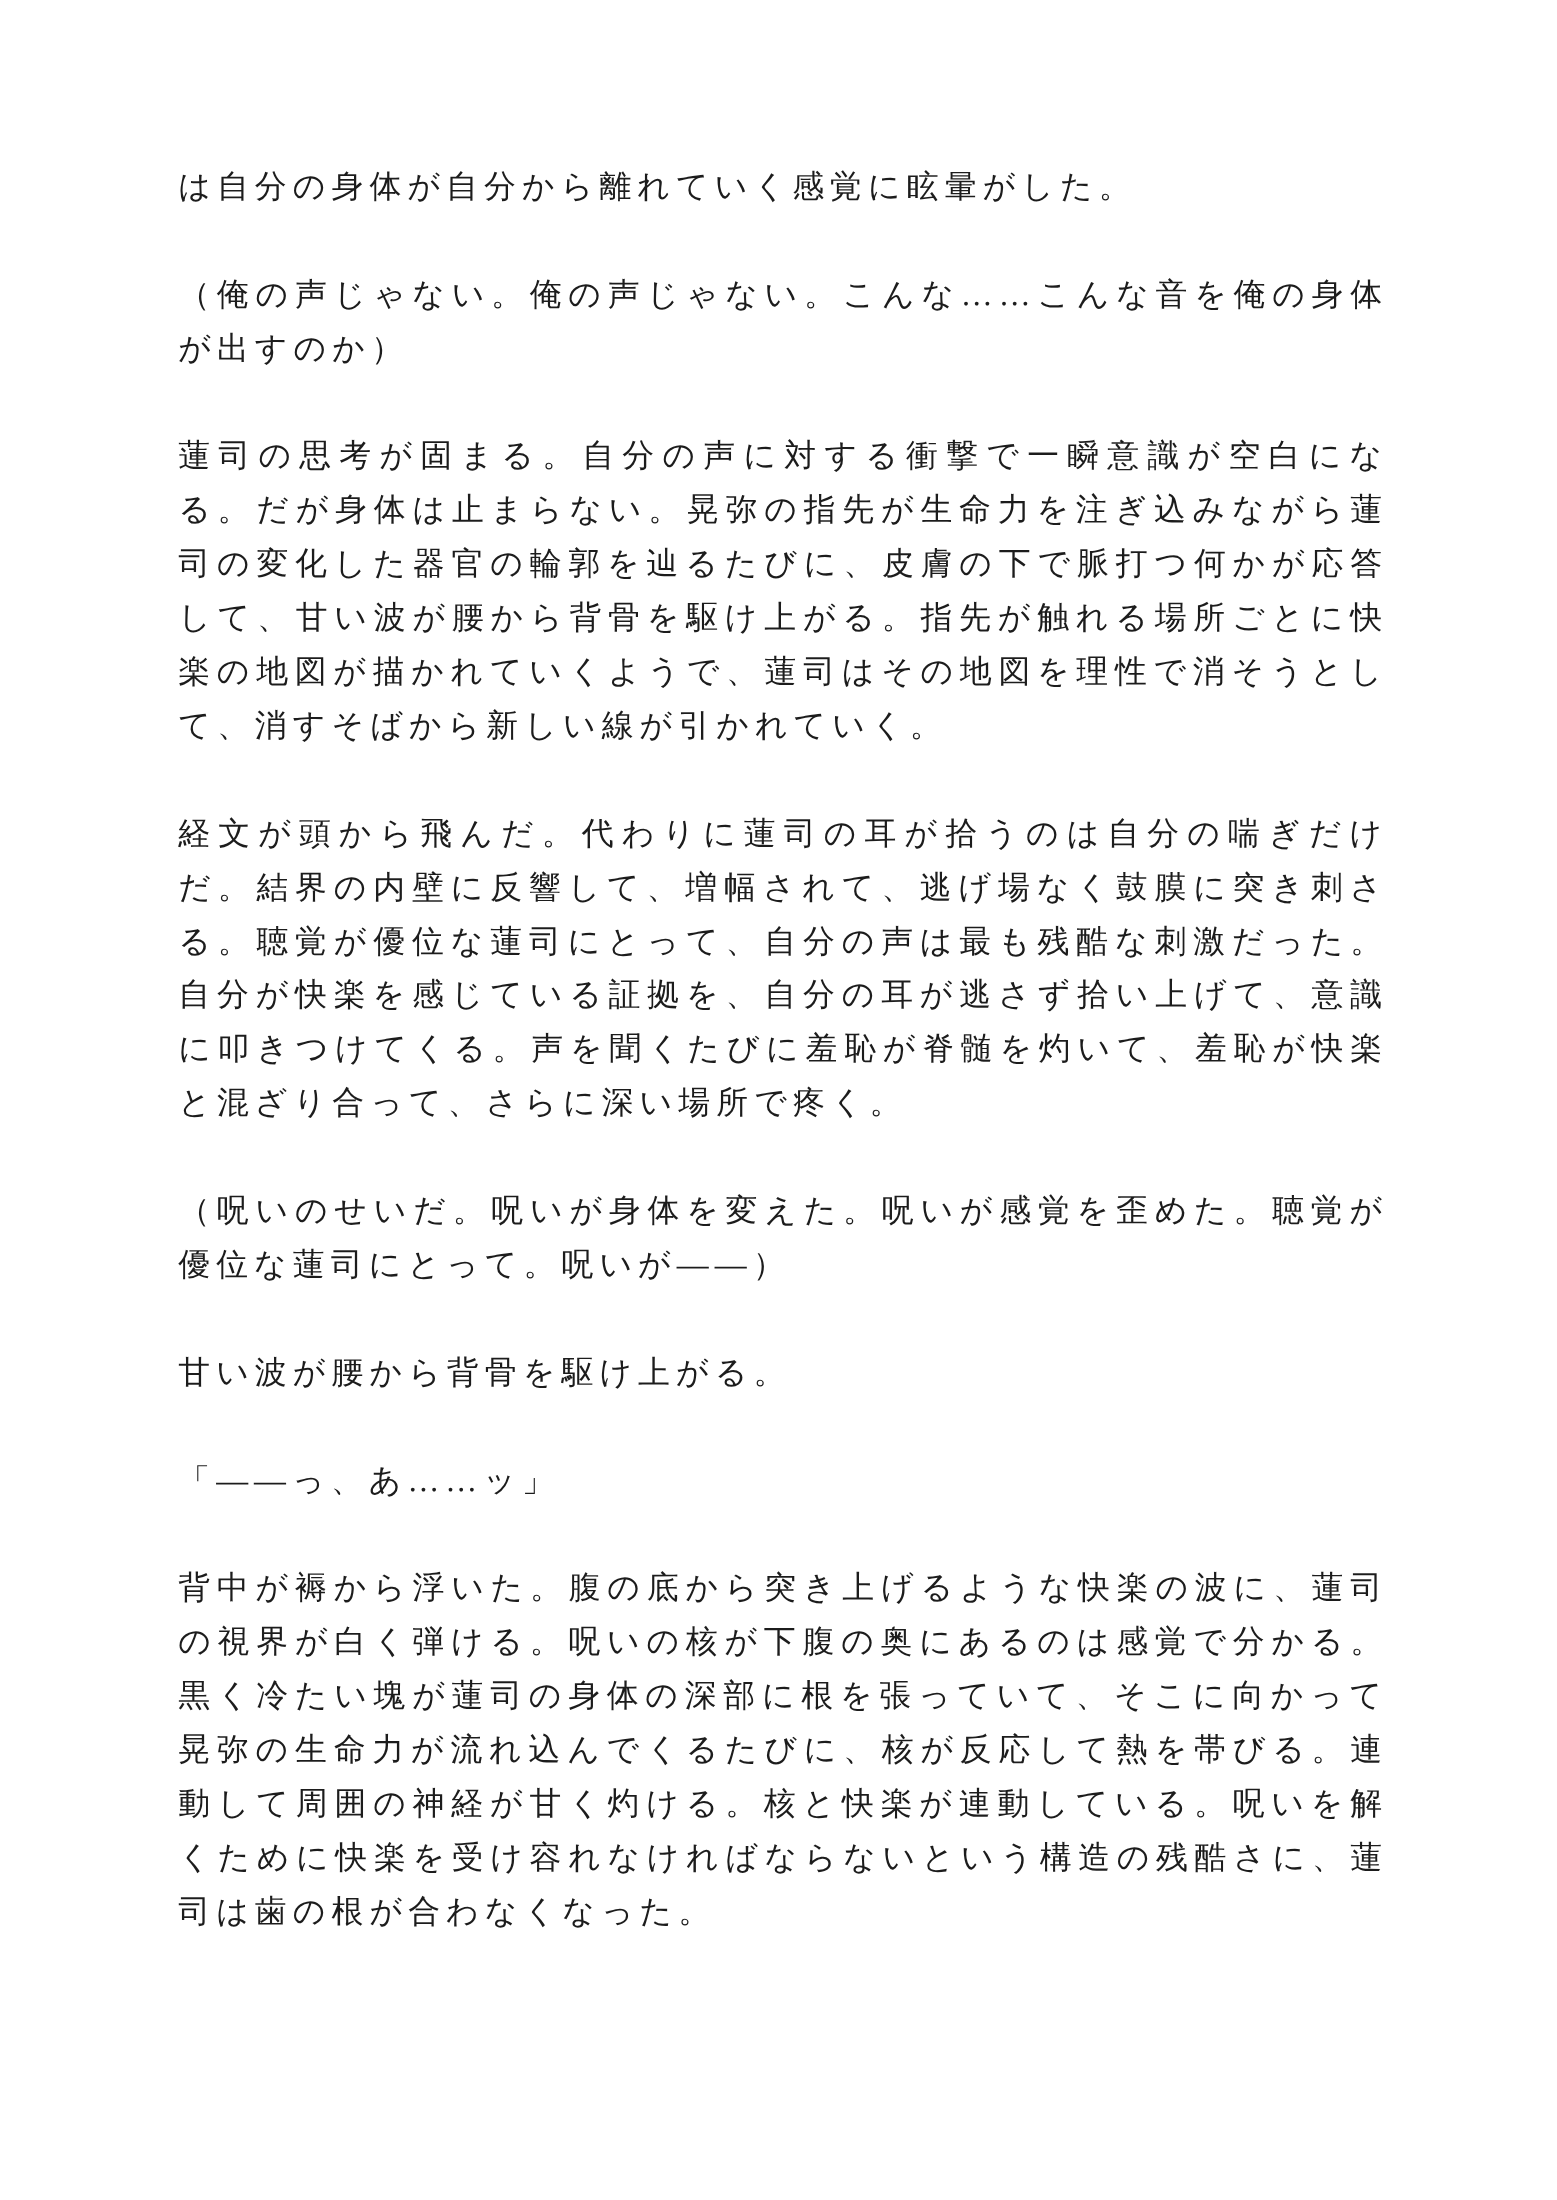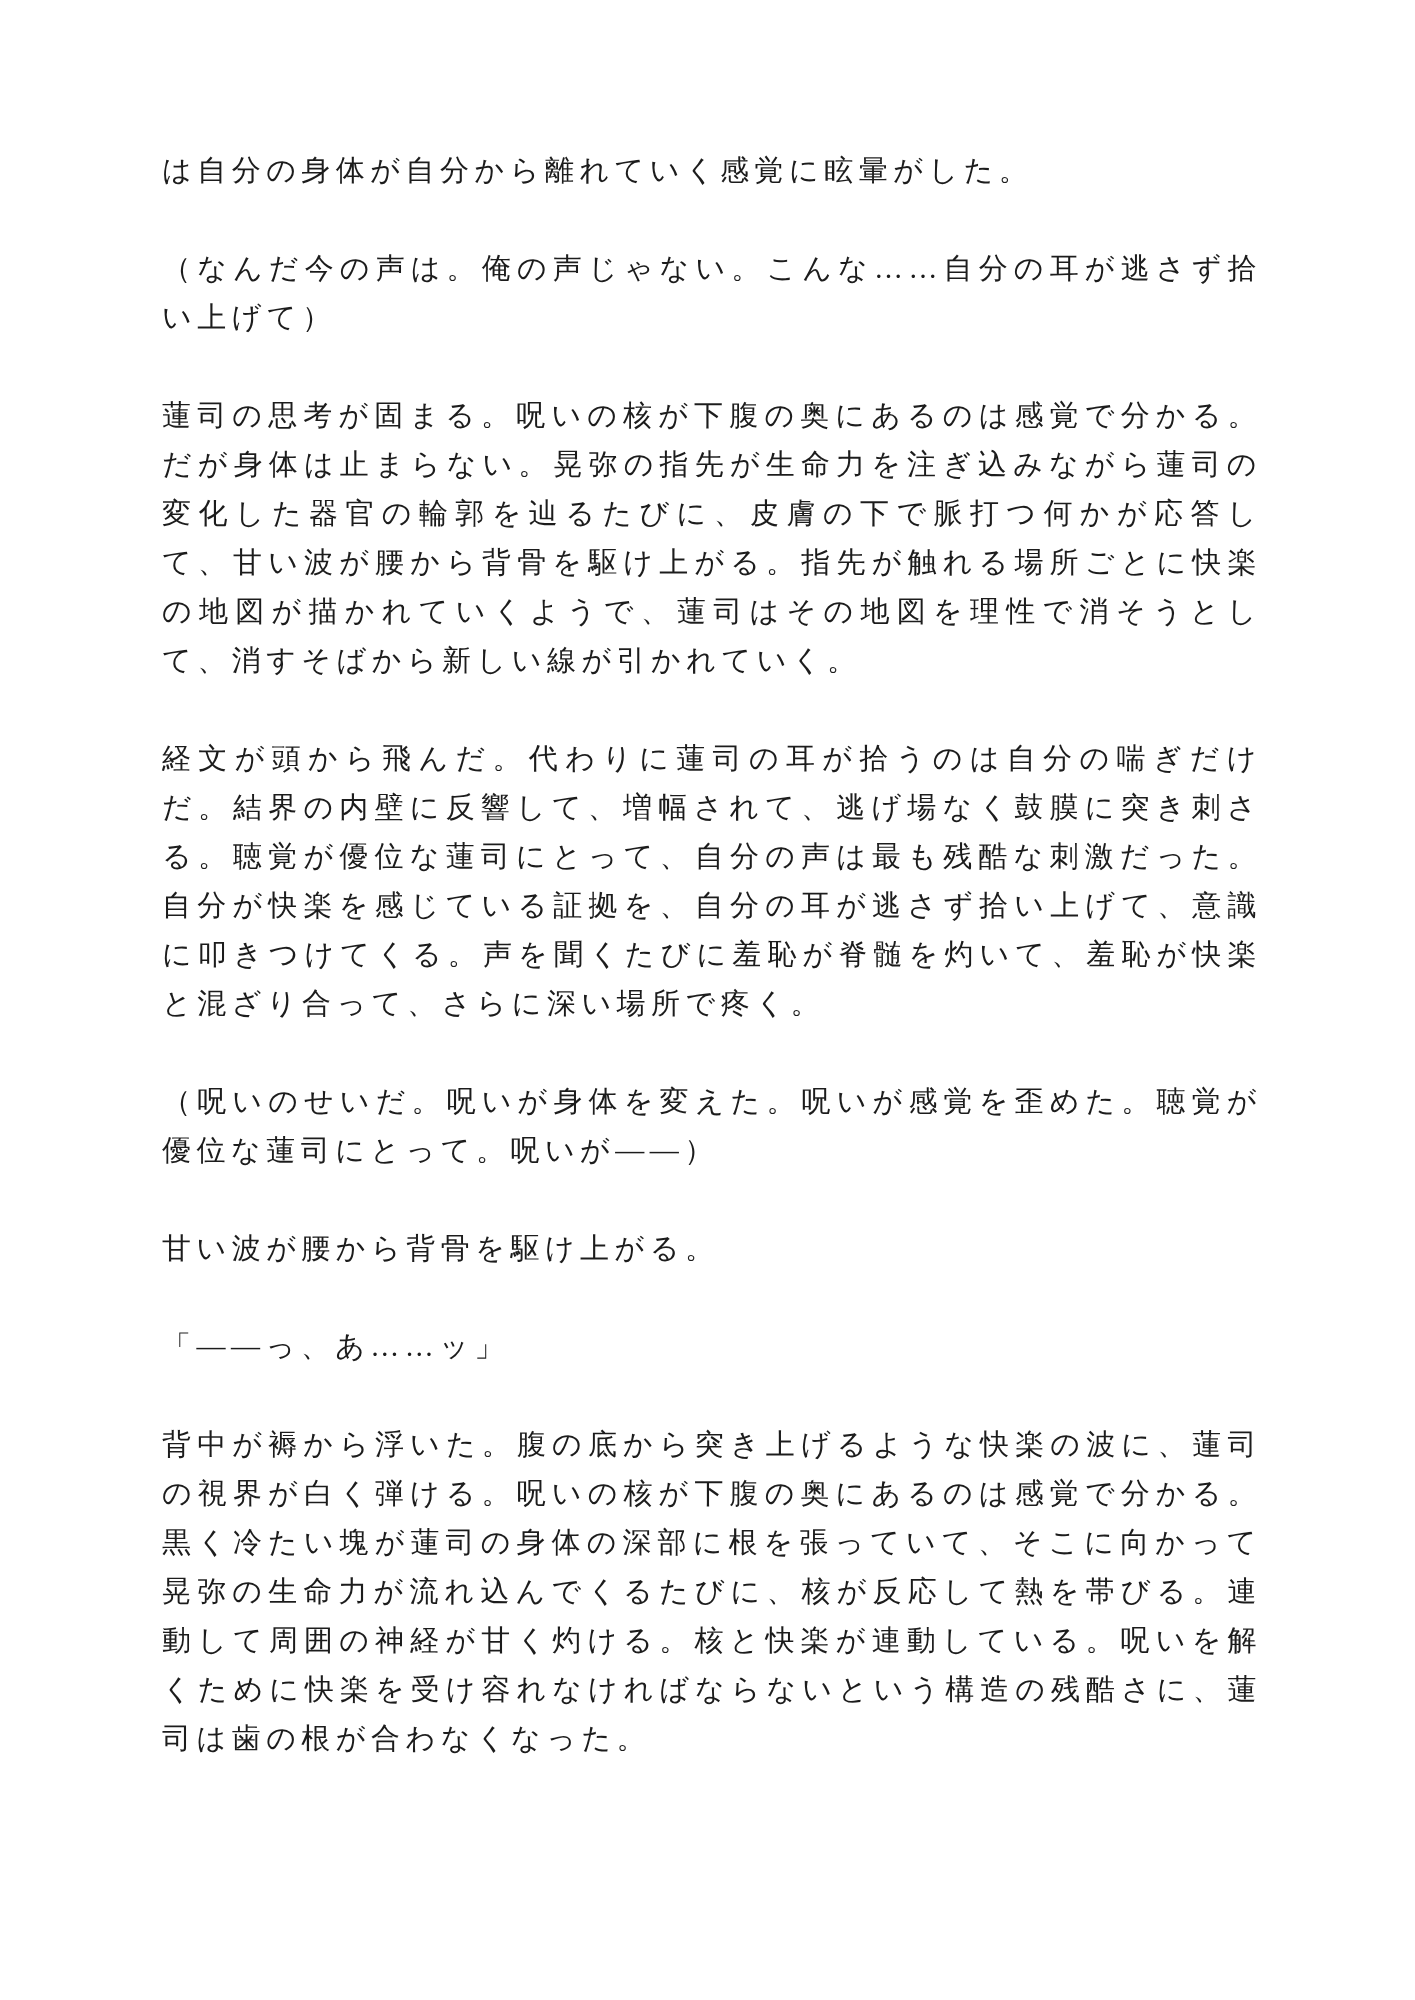--- a/index.html
+++ b/index.html
@@ -31,21 +31,21 @@
     padding: 0;
     word-break: break-all;
   }
 </style>
 </head>
 <body>
 
 <div class="page">
   <div class="text-block">
       <p class="para">は自分の身体が自分から離れていく感覚に眩暈がした。</p>
-      <p class="para">（なんだ今の声は。俺の声じゃない。こんな……自分の耳が逃さず拾い上げて）</p>
-      <p class="para">蓮司の思考が固まる。呪いの核が下腹の奥にあるのは感覚で分かる。だが身体は止まらない。晃弥の指先が生命力を注ぎ込みながら蓮司の変化した器官の輪郭を辿るたびに、皮膚の下で脈打つ何かが応答して、甘い波が腰から背骨を駆け上がる。指先が触れる場所ごとに快楽の地図が描かれていくようで、蓮司はその地図を理性で消そうとして、消すそばから新しい線が引かれていく。</p>
+      <p class="para">（俺の声じゃない。俺の声じゃない。こんな……こんな音を俺の身体が出すのか）</p>
+      <p class="para">蓮司の思考が固まる。自分の声に対する衝撃で一瞬意識が空白になる。だが身体は止まらない。晃弥の指先が生命力を注ぎ込みながら蓮司の変化した器官の輪郭を辿るたびに、皮膚の下で脈打つ何かが応答して、甘い波が腰から背骨を駆け上がる。指先が触れる場所ごとに快楽の地図が描かれていくようで、蓮司はその地図を理性で消そうとして、消すそばから新しい線が引かれていく。</p>
       <p class="para">経文が頭から飛んだ。代わりに蓮司の耳が拾うのは自分の喘ぎだけだ。結界の内壁に反響して、増幅されて、逃げ場なく鼓膜に突き刺さる。聴覚が優位な蓮司にとって、自分の声は最も残酷な刺激だった。自分が快楽を感じている証拠を、自分の耳が逃さず拾い上げて、意識に叩きつけてくる。声を聞くたびに羞恥が脊髄を灼いて、羞恥が快楽と混ざり合って、さらに深い場所で疼く。</p>
       <p class="para">（呪いのせいだ。呪いが身体を変えた。呪いが感覚を歪めた。聴覚が優位な蓮司にとって。呪いが――）</p>
       <p class="para">甘い波が腰から背骨を駆け上がる。</p>
       <p class="para">「――っ、あ……ッ」</p>
       <p class="para">背中が褥から浮いた。腹の底から突き上げるような快楽の波に、蓮司の視界が白く弾ける。呪いの核が下腹の奥にあるのは感覚で分かる。黒く冷たい塊が蓮司の身体の深部に根を張っていて、そこに向かって晃弥の生命力が流れ込んでくるたびに、核が反応して熱を帯びる。連動して周囲の神経が甘く灼ける。核と快楽が連動している。呪いを解くために快楽を受け容れなければならないという構造の残酷さに、蓮司は歯の根が合わなくなった。</p>
     </div>
 </div>
 
 </body></html>

